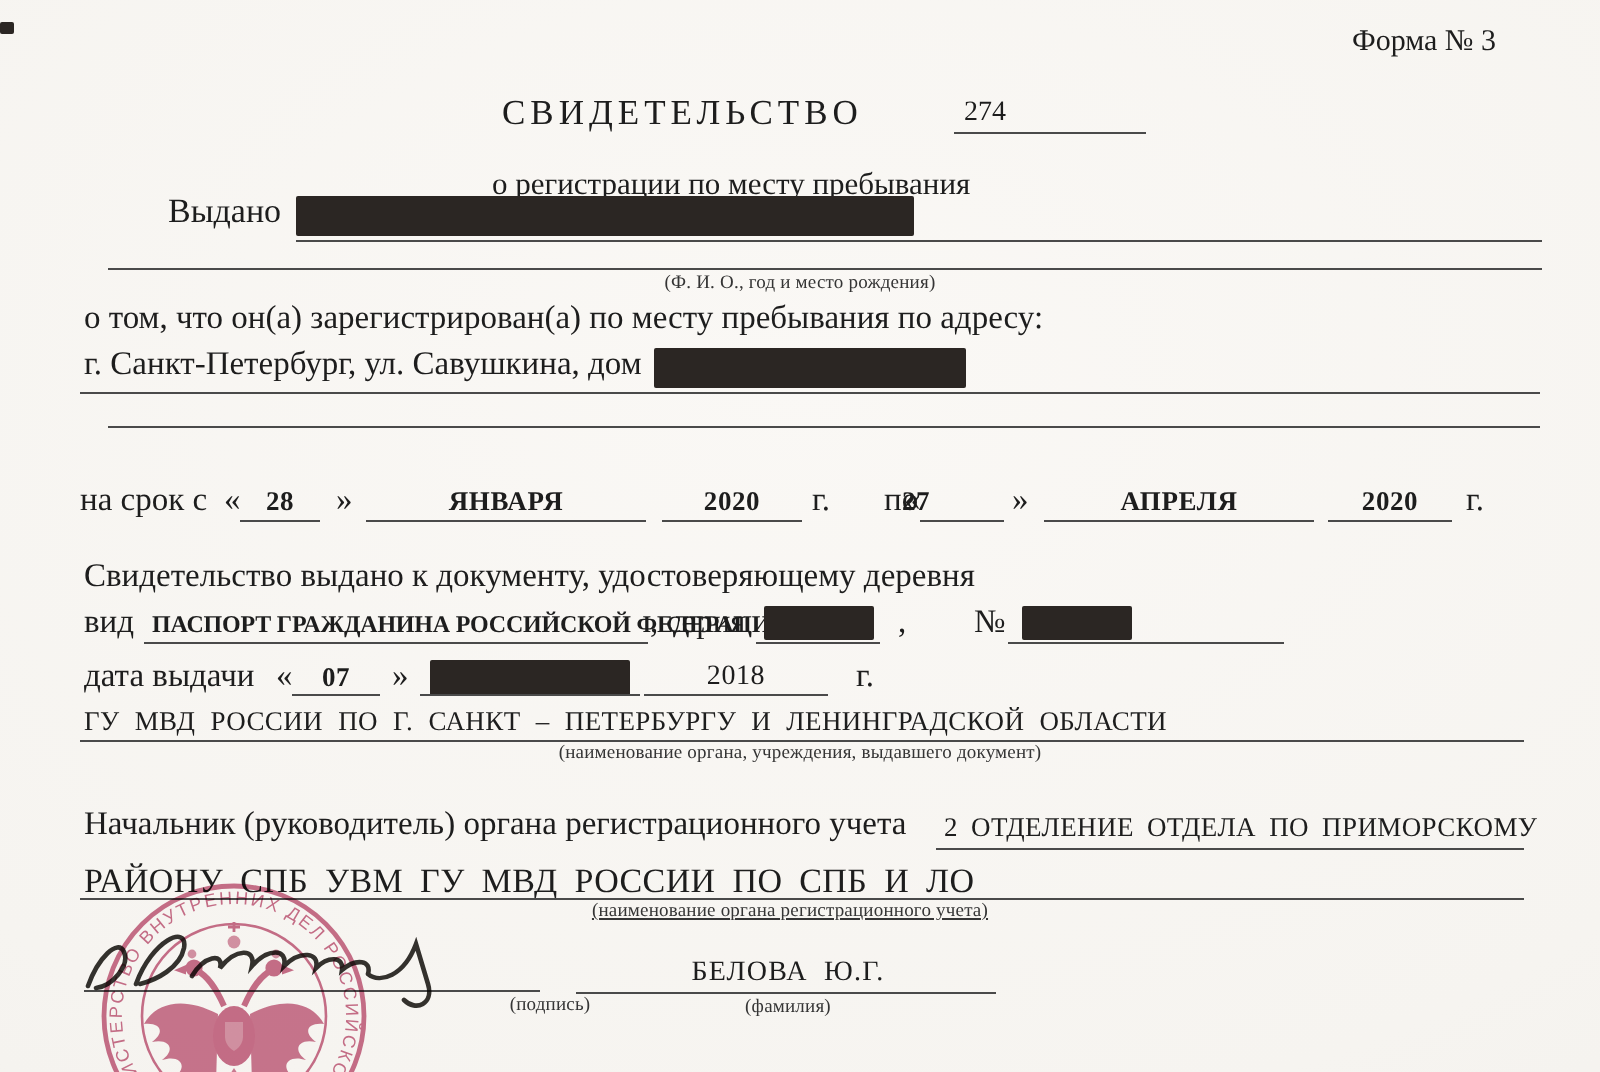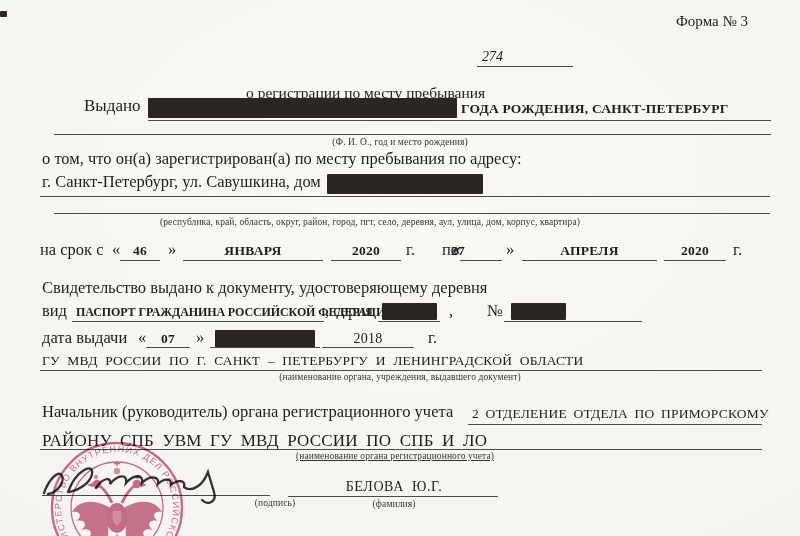--- a/index.html
+++ b/index.html
@@ -24,42 +24,41 @@
 </style>
 </head>
 <body>
 
 <div class="doc">
 
   <div class="redact" style="left:0; top:11; left:0px; top:11px; width:7px; height:6px;"></div>
 
   <div class="abs" style="right:52px; top:13px; font-size:15px;">Форма № 3</div>
 
-  <div class="abs" style="left:482px; top:49px; font-size:14px;font-style:italic;">274</div>
+  <div class="abs title-t" style="left:251px; top:47px;">СВИДЕТЕЛЬСТВО</div>
+  <div class="abs" style="left:482px; top:49px; font-size:14px;">274</div>
   <div class="rule" style="left:477px; top:66px; width:96px;"></div>
   <div class="abs" style="left:246px; top:84px; font-size:15.5px;">о регистрации по месту пребывания</div>
 
   <div class="abs body-t" style="left:84px; top:96px; font-size:17px;">Выдано</div>
   <div class="redact" style="left:148px; top:98px; width:309px; height:20px;"></div>
-  <div class="abs" style="left:461px; top:101px; font-size:13.5px; font-weight:bold; letter-spacing:0.2px;">ГОДА РОЖДЕНИЯ, САНКТ-ПЕТЕРБУРГ</div>
   <div class="rule" style="left:148px; top:120px; width:623px;"></div>
 
   <div class="rule" style="left:54px; top:134px; width:717px;"></div>
   <div class="abs body-t" style="left:42px; top:150px;">о том, что он(а) зарегистрирован(а) по месту пребывания по адресу:</div>
 
   <div class="abs cap" style="left:150px; top:137px; width:500px;">(Ф. И. О., год и место рождения)</div>
   <div class="abs body-t" style="left:42px; top:173px;">г. Санкт-Петербург, ул. Савушкина, дом</div>
   <div class="redact" style="left:327px; top:174px; width:156px; height:20px;"></div>
   <div class="rule" style="left:40px; top:196px; width:730px;"></div>
   <div class="rule" style="left:54px; top:213px; width:716px;"></div>
-  <div class="abs cap" style="left:20px; top:217px; width:700px;">(республика, край, область, округ, район, город, пгт, село, деревня, аул, улица, дом, корпус, квартира)</div>
 
   <div class="abs body-t" style="left:40px; top:241px;">на срок с</div>
   <div class="abs body-t" style="left:112px; top:241px;">«</div>
-  <div class="abs val" style="left:122px; top:243px; width:36px;">46</div>
+  <div class="abs val" style="left:122px; top:243px; width:36px;">28</div>
   <div class="rule" style="left:120px; top:260px; width:40px;"></div>
   <div class="abs body-t" style="left:168px; top:241px;">»</div>
   <div class="abs val" style="left:183px; top:243px; width:140px;">ЯНВАРЯ</div>
   <div class="rule" style="left:183px; top:260px; width:140px;"></div>
   <div class="abs val" style="left:331px; top:243px; width:70px;">2020</div>
   <div class="rule" style="left:331px; top:260px; width:70px;"></div>
   <div class="abs body-t" style="left:406px; top:241px;">г.</div>
   <div class="abs body-t" style="left:430px; top:241px;margin-left:12px;">по</div>
   <div class="abs body-t" style="left:452px; top:241px;">«</div>
   <div class="abs val" style="left:440px; top:243px; width:36px;text-align:center;">27</div>

